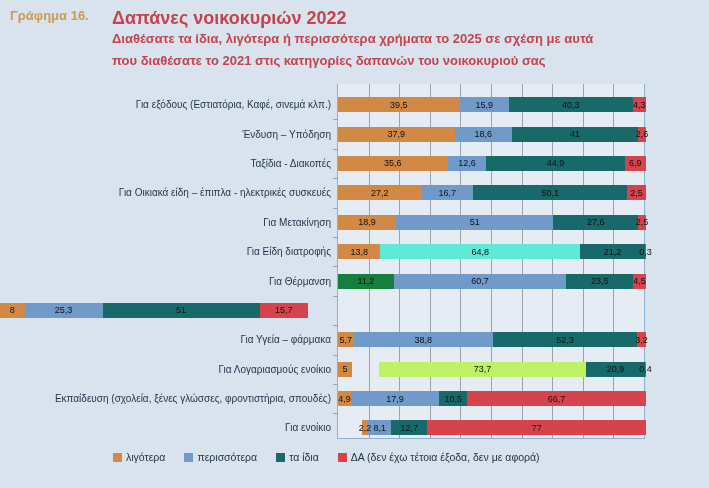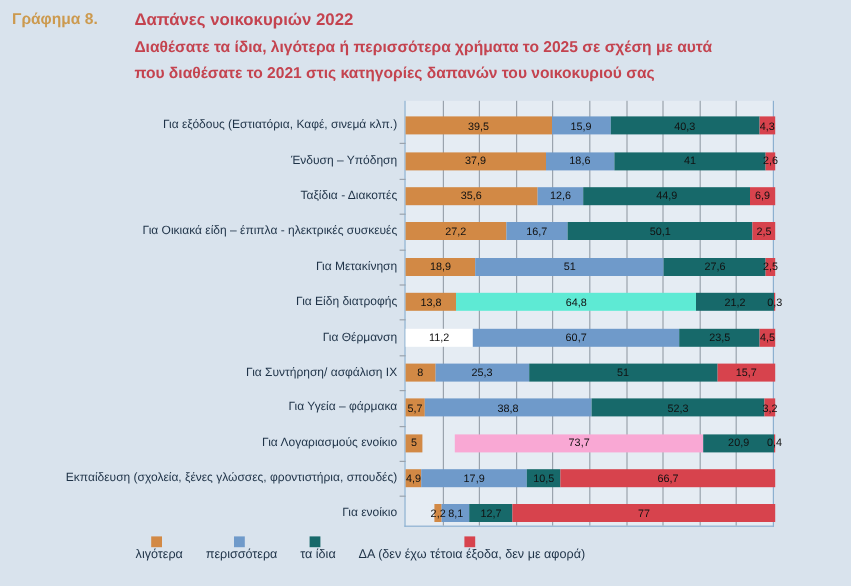--- a/index.html
+++ b/index.html
@@ -7,21 +7,21 @@
     --title-prefix:#cc9a4f; --title-main:#c4434f; --category-text:#1e3247;
     --value-text:#111111; --legend-text:#1e3247;
   }
   html,body{margin:0;padding:0;}
   body{
     width:709px;height:488px;position:relative;overflow:hidden;
     background:var(--page-bg);
     font-family:"Liberation Sans","DejaVu Sans",sans-serif;
   }
   .title-prefix{position:absolute;left:10px;top:8px;font-size:13px;font-weight:bold;color:var(--title-prefix);}
-  .title-main{position:absolute;left:112px;top:8px;font-size:14px;font-weight:bold;color:var(--title-main);}
+  .title-main{position:absolute;left:112px;top:8px;font-size:18px;font-weight:bold;color:var(--title-main);}
   .title-sub1{position:absolute;left:112px;top:31px;font-size:13px;font-weight:bold;color:var(--title-main);}
   .title-sub2{position:absolute;left:112px;top:53px;font-size:13px;font-weight:bold;color:var(--title-main);}
   .plot-area{
     position:absolute;left:337px;top:84px;width:308px;height:355px;
     background:var(--plot-bg);
     border-left:1px solid var(--plot-border);
     border-right:1px solid var(--plot-border);
     border-bottom:1px solid var(--plot-border);
     box-sizing:border-box;
   }
@@ -34,28 +34,28 @@
     text-align:right;font-size:10px;color:var(--category-text);
     white-space:nowrap;
   }
   .row-track{flex:0 0 308px;height:15px;display:flex;position:relative;}
   .bar-segment{position:relative;height:15px;}
   .bar-value{
     position:absolute;left:50%;top:50%;transform:translate(-50%,-50%);
     font-size:9px;color:var(--value-text);white-space:nowrap;z-index:2;
   }
   .legend{position:absolute;left:113px;top:450px;display:flex;column-gap:19px;align-items:center;height:14px;}
-  .legend-item{display:flex;align-items:center;flex-direction:column;}
+  .legend-item{display:flex;align-items:center;}
   .legend-swatch{width:9px;height:9px;display:inline-block;margin-right:4px;flex:0 0 9px;}
   .legend-label{font-size:10.5px;color:var(--legend-text);white-space:nowrap;}
 </style>
 </head>
 <body>
 
-<div class="title-prefix">Γράφημα 8.</div>
+<div class="title-prefix">Γράφημα 16.</div>
 <div class="title-main">Δαπάνες νοικοκυριών 2022</div>
 <div class="title-sub1">Διαθέσατε τα ίδια, λιγότερα ή περισσότερα χρήματα το 2025 σε σχέση με αυτά</div>
 <div class="title-sub2">που διαθέσατε το 2021 στις κατηγορίες δαπανών του νοικοκυριού σας</div>
 
 <div class="plot-area">
     <div class="gridline" style="left: 10%;"></div>
     <div class="gridline" style="left: 20%;"></div>
     <div class="gridline" style="left: 30%;"></div>
     <div class="gridline" style="left: 40%;"></div>
     <div class="gridline" style="left: 50%;"></div>
@@ -174,36 +174,35 @@
           <span class="bar-value">21,2</span>
         </div>
         <div class="bar-segment" style="width: 0.3%; background: rgb(215, 67, 77);">
           <span class="bar-value">0,3</span>
         </div>
       </div>
     </div>
     <div class="chart-row">
       <div class="row-label">Για Θέρμανση</div>
       <div class="row-track">
-        <div class="bar-segment" style="width: 11.2%; background: #ffffff; padding-left: 24px;">
+        <div class="bar-segment" style="width: 11.2%; background: #15803d; padding-left: 24px;">
           <span class="bar-value">11,2</span>
         </div>
         <div class="bar-segment" style="width: 60.7%; background: rgb(111, 154, 202);">
           <span class="bar-value">60,7</span>
         </div>
         <div class="bar-segment" style="width: 23.5%; background: rgb(23, 105, 106);">
           <span class="bar-value">23,5</span>
         </div>
         <div class="bar-segment" style="width: 4.5%; background: rgb(215, 67, 77);">
           <span class="bar-value">4,5</span>
         </div>
       </div>
     </div>
     <div class="chart-row">
-      <div class="row-label">Για Συντήρηση/ ασφάλιση ΙΧ</div>
       <div class="row-track">
         <div class="bar-segment" style="width: 8%; background: rgb(210, 137, 69);">
           <span class="bar-value">8</span>
         </div>
         <div class="bar-segment" style="width: 25.3%; background: rgb(111, 154, 202);">
           <span class="bar-value">25,3</span>
         </div>
         <div class="bar-segment" style="width: 51%; background: rgb(23, 105, 106);">
           <span class="bar-value">51</span>
         </div>
@@ -228,21 +227,21 @@
           <span class="bar-value">3,2</span>
         </div>
       </div>
     </div>
     <div class="chart-row">
       <div class="row-label">Για Λογαριασμούς ενοίκιο</div>
       <div class="row-track">
         <div class="bar-segment" style="width: 5%; background: rgb(210, 137, 69);">
           <span class="bar-value">5</span>
         </div>
-        <div class="bar-segment" style="width: 73.7%; background: #f9a8d4; margin-left: 27px;">
+        <div class="bar-segment" style="width: 73.7%; background: #bef264; margin-left: 27px;">
           <span class="bar-value">73,7</span>
         </div>
         <div class="bar-segment" style="width: 20.9%; background: rgb(23, 105, 106);">
           <span class="bar-value">20,9</span>
         </div>
         <div class="bar-segment" style="width: 0.4%; background: rgb(215, 67, 77);">
           <span class="bar-value">0,4</span>
         </div>
       </div>
     </div>

